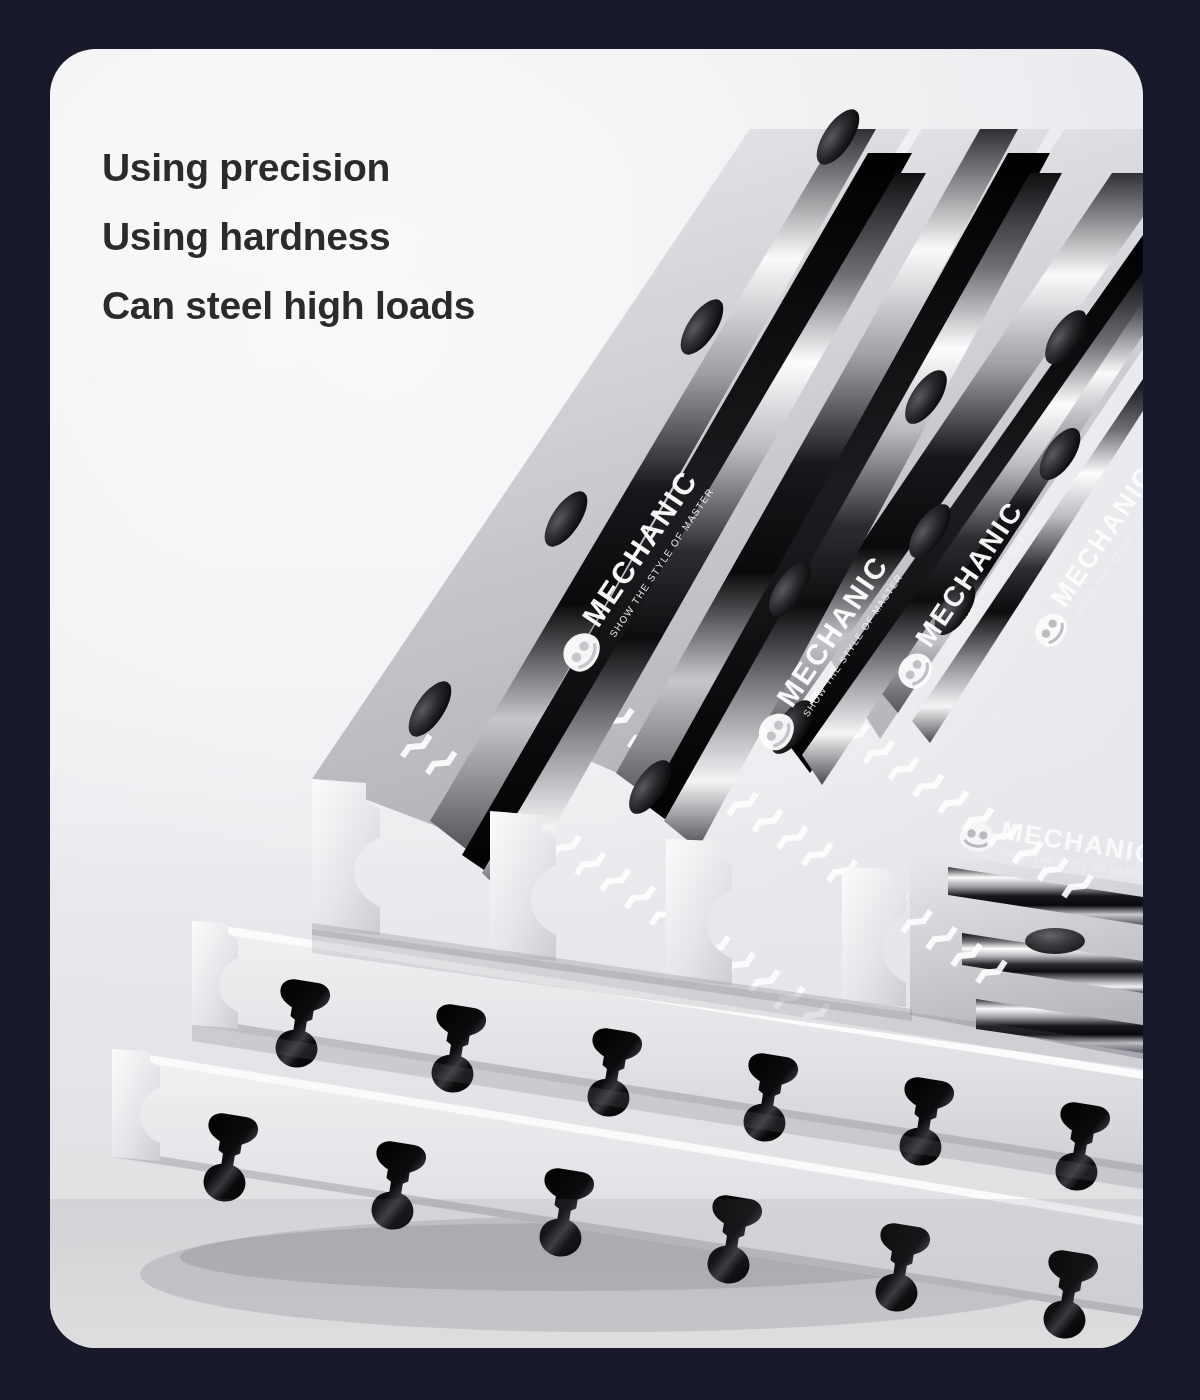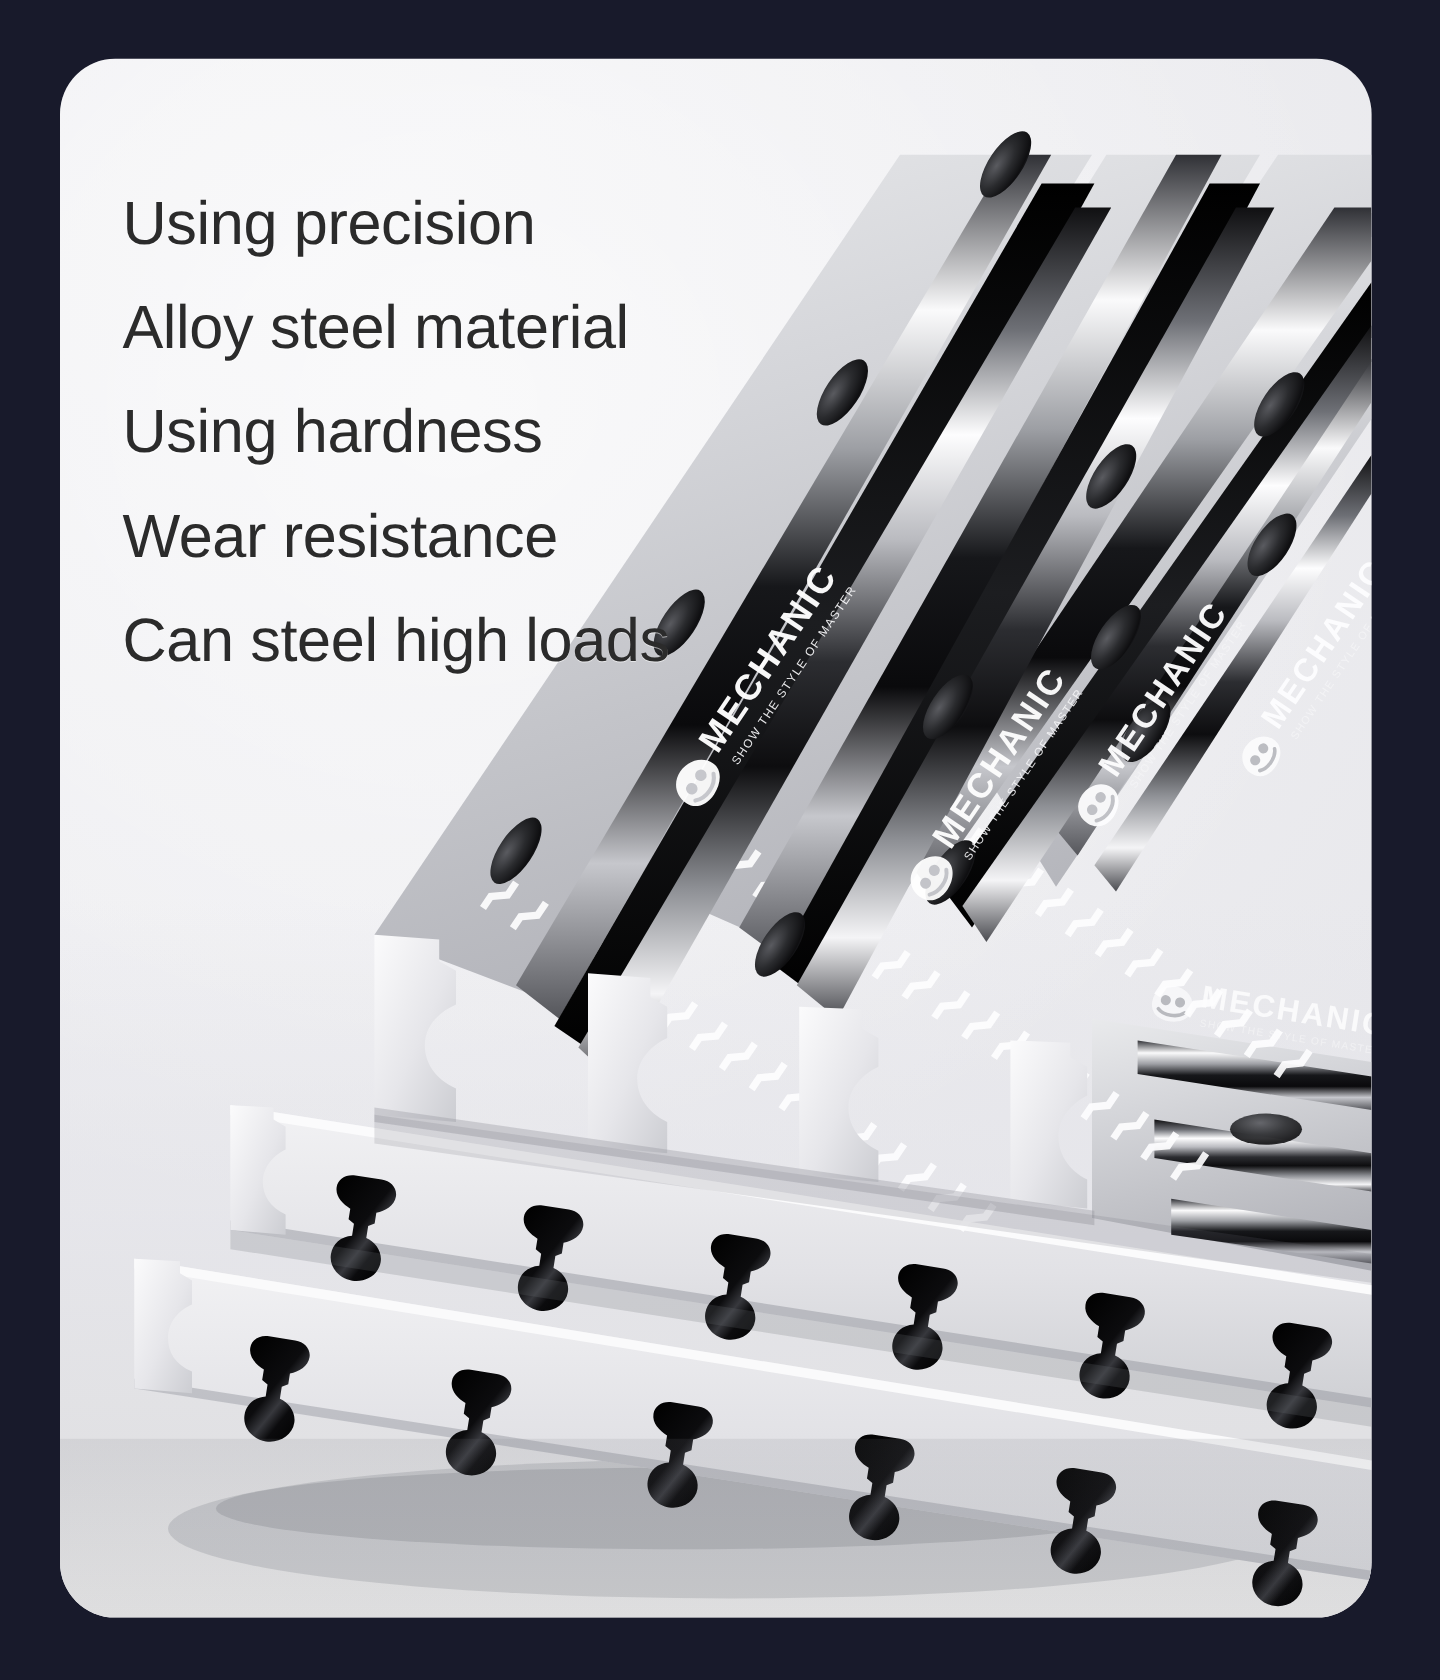--- a/index.html
+++ b/index.html
@@ -34,27 +34,26 @@
     pointer-events:none;
   }
 
   
   .features{
     position:absolute; left:52px; top:84px;
     z-index:40;
   }
   .feature-line{
     color:#2b2b2b;
-    font-size:51px;
+    font-size:39px;
     line-height:69px;
-    font-weight:400;
+    font-weight:700;
     letter-spacing:-0.3px;
     white-space:nowrap;
     text-shadow:0 1px 0 rgba(255,255,255,.55);
-    margin-top:18px;
   }
 
   
   .product{
     position:absolute; inset:0;
     z-index:10;
   }
   .prod-svg{ position:absolute; left:0; top:0; width:1093px; height:1299px; }
 </style>
 </head>
@@ -409,20 +408,18 @@
           <rect x="0" y="1150" width="1093" height="149" fill="url(#softShadow)" opacity=".25"></rect>
         </g>
       </svg>
     </div>
 
     <div class="vign"></div>
     <div class="floor"></div>
 
     <div class="features">
       <div class="feature-line">Using precision</div>
-      <div class="feature-line">Alloy steel material</div>
       <div class="feature-line">Using hardness</div>
-      <div class="feature-line">Wear resistance</div>
       <div class="feature-line">Can steel high loads</div>
     </div>
 
   </div>
 </div>
 
 </body></html>

